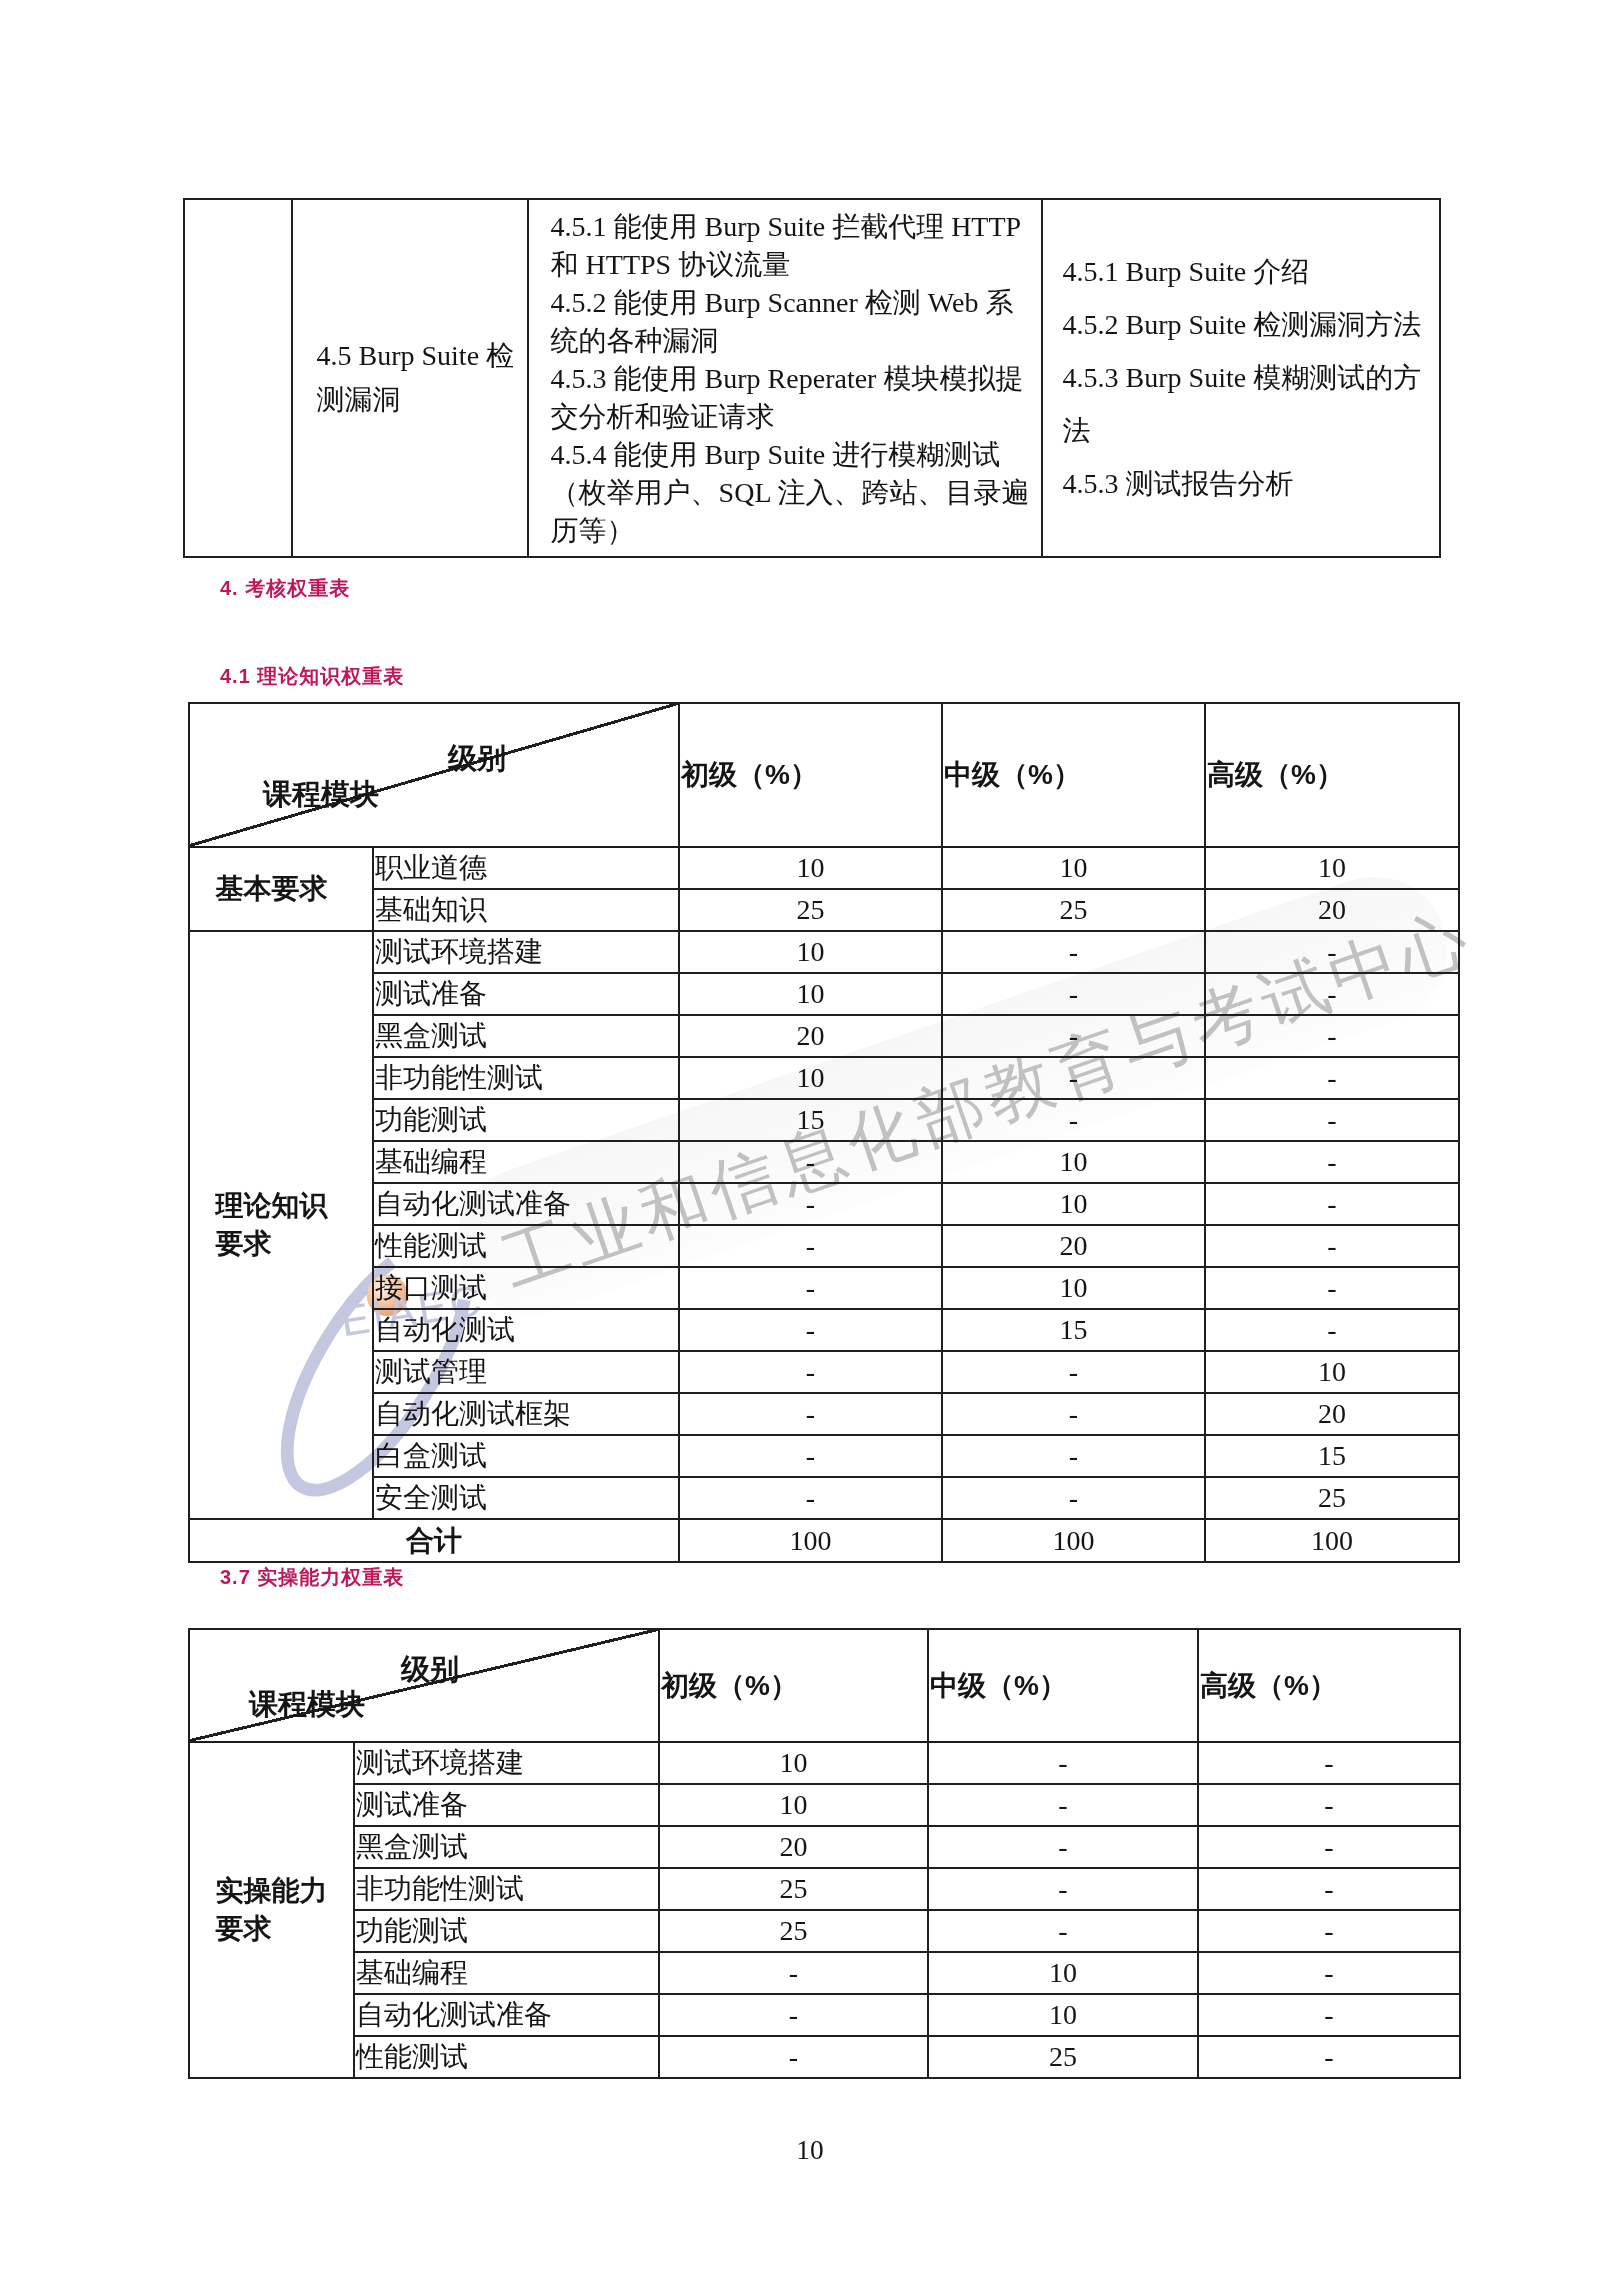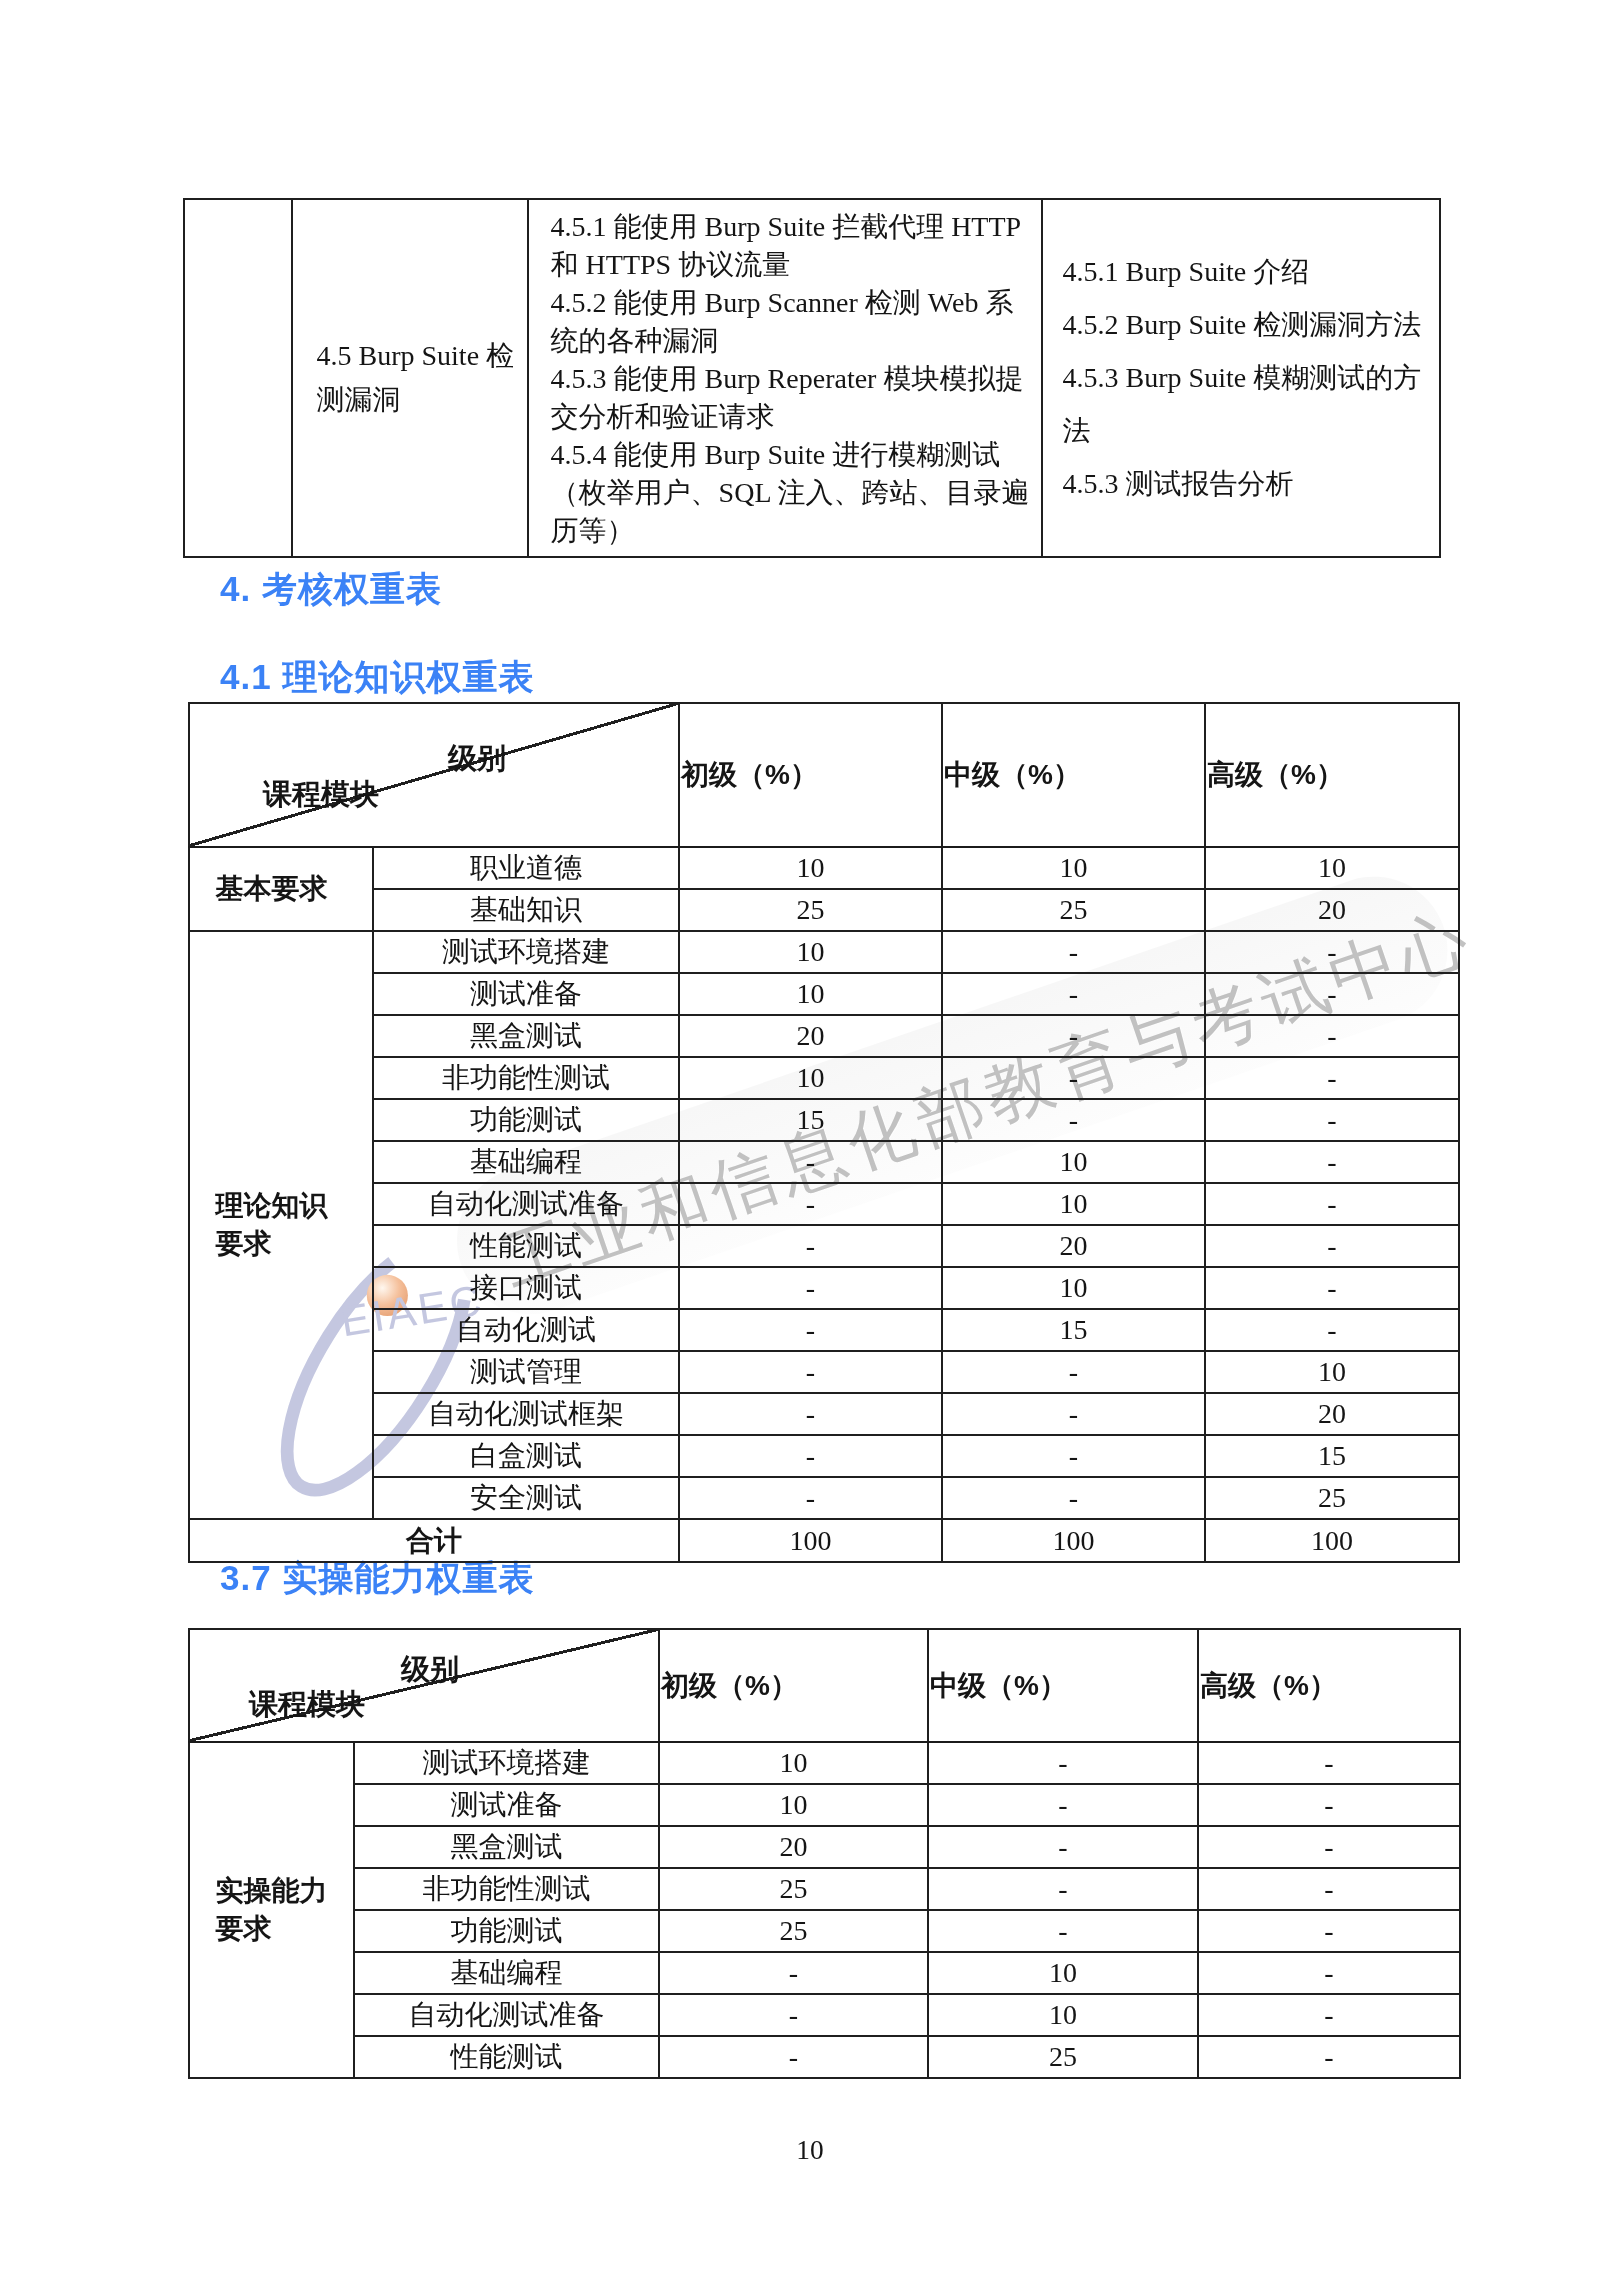--- a/index.html
+++ b/index.html
@@ -72,31 +72,31 @@
   .corner-top{position:absolute;font-size:29px;}
   .corner-bottom{position:absolute;font-size:29px;}
   #theory-table .corner-top{right:172px;top:35px;}
   #theory-table .corner-bottom{left:73px;bottom:31px;}
   #practical-table .corner-top{right:199px;top:19.6px;}
   #practical-table .corner-bottom{left:59px;bottom:15.7px;}
 
   td.lvl{text-align:left;font-size:29px;}
   tr.hdr td{border-bottom:2.9px solid #1b1b1b;}
   td.grp{text-align:left;padding:0 25.5px;font-size:28px;line-height:1.35;}
-  td.mod{text-align:center;}
+  td.mod{text-align:left;}
   td.num{text-align:center;}
   tr.total td{border-top:2.9px solid #1b1b1b;}
   td.totlbl{text-align:center;font-size:29px;}
 
   
   .heading{
     position:absolute;left:220px;
-    font-size:35px;line-height:37px;
+    font-size:20px;line-height:37px;
     font-family:"Liberation Sans","DejaVu Sans",sans-serif;
-    font-weight:bold;color:#3b82f6;letter-spacing:1px;
+    font-weight:bold;color:#be185d;letter-spacing:1px;
     white-space:nowrap;
   }
   #h-4{top:570px;}
   #h-41{top:658px;}
   #h-42{top:1559px;}
   #page-number{
     position:absolute;left:0;top:2135px;width:1620px;
     text-align:center;font-size:27.4px;color:#151515;
   }
 </style>

